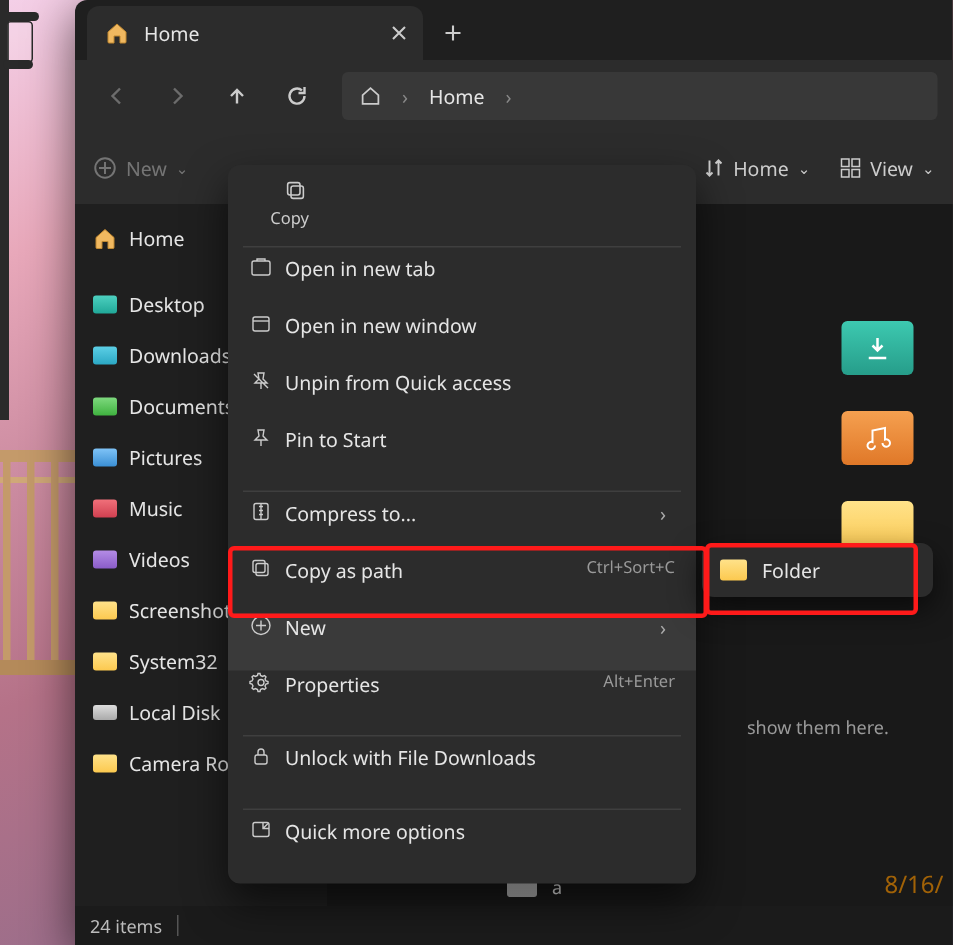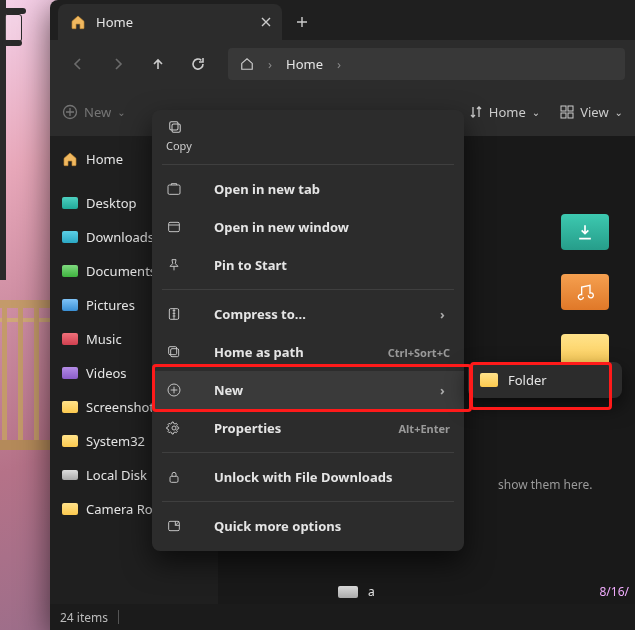--- a/index.html
+++ b/index.html
@@ -46,33 +46,33 @@
 .disk{width:16px;height:10px;background:linear-gradient(#ddd,#aaa);border-radius:2px;position:relative;flex-shrink:0;}
 .content{flex:1;position:relative;background:#191919;}
 .fav{position:absolute;display:flex;flex-direction:column;align-items:center;gap:4px;width:56px;}
 .fav .big{width:48px;height:36px;border-radius:4px;display:flex;align-items:center;justify-content:center;}
 .fav .big svg{width:20px;height:20px;}
 .bf-teal{background:linear-gradient(#3dc9b0,#269d8a);}
 .bf-orange{background:linear-gradient(#f5a050,#e07828);}
 .bf-yellow{background:linear-gradient(#ffe28a,#fcc94f);}
 .hint{position:absolute;left:280px;top:340px;color:#9a9a9a;font-size:12px;}
 .drive{position:absolute;left:120px;bottom:4px;display:flex;align-items:center;gap:10px;font-size:12px;}
-.date{position:absolute;right:6px;bottom:4px;font-size:12px;color:#f0abfc;}
+.date{position:absolute;right:6px;bottom:4px;font-size:16px;color:#a16207;}
 .status{position:absolute;left:0;right:0;bottom:0;height:26px;background:#1b1b1b;display:flex;align-items:center;padding:0 10px;font-size:12px;color:#bbb;gap:10px;}
 .vdiv{width:1px;height:14px;background:#555;}
 .ctx{position:absolute;left:152px;top:110px;width:312px;background:#2c2c2c;border-radius:8px;box-shadow:0 12px 28px rgba(0,0,0,.6);padding:6px 0;z-index:40;}
-.ctx .row{height:38px;display:flex;align-items:center;padding:0 14px;gap:32px;position:relative;font-weight:bold;}
+.ctx .row{height:38px;display:flex;padding:0 14px;gap:8px;position:relative;}
 .ctx .row.hov{background:#3a3a3a;}
 .ctx .row .lbl{flex:1;}
 .ctx .row .sc{color:#9a9a9a;font-size:11px;}
 .ctx .sep{height:1px;background:#3f3f3f;margin:5px 10px;}
 .ctx .ic{width:16px;height:16px;display:flex;align-items:center;justify-content:center;flex-shrink:0;}
 .ctx .ic svg{width:16px;height:16px;stroke:#ccc;fill:none;stroke-width:1.4;}
 .ctx .chev{width:10px;color:#aaa;}
-.ctxtop{display:flex;flex-direction:column;align-items:flex-start;gap:2px;padding:2px 0 6px 14px;width:40px;}
+.ctxtop{display:flex;flex-direction:column;align-items:flex-end;gap:2px;padding:2px 0 6px 14px;width:40px;}
 .ctxtop svg{width:18px;height:18px;stroke:#ccc;fill:none;stroke-width:1.4;}
 .ctxtop .cap{font-size:11px;color:#ccc;}
 .flyout{position:absolute;left:468px;top:362px;width:130px;height:36px;background:#2c2c2c;border-radius:8px;box-shadow:0 8px 20px rgba(0,0,0,.6);display:flex;align-items:center;gap:10px;padding:0 12px;z-index:50;}
 .flyout .fic{width:18px;height:14px;border-radius:2px;}
 .hl{position:absolute;border:3px solid #ff1a1a;border-radius:4px;z-index:60;pointer-events:none;}
 .hl1{left:152px;top:364px;width:314px;height:42px;}
 .hl2{left:470px;top:362px;width:136px;height:42px;}
 svg{display:block;}
 </style>
 </head>
@@ -289,20 +289,28 @@
         <svg viewBox="0 0 24 24">
           <rect x="4" y="5" width="16" height="14" rx="2"></rect>
           <path d="M4 9h16"></path>
         </svg>
       </span>
       <span class="lbl">Open in new window</span>
     </div>
  <div class="row">
       <span class="ic">
         <svg viewBox="0 0 24 24">
+          <path d="M9 4h6l-1 6 4 4H6l4-4zM12 14v6M5 5l14 14"></path>
+        </svg>
+      </span>
+      <span class="lbl">Unpin from Quick access</span>
+    </div>
+ <div class="row">
+      <span class="ic">
+        <svg viewBox="0 0 24 24">
           <path d="M9 4h6l-1 6 4 4H6l4-4zM12 14v6"></path>
         </svg>
       </span>
       <span class="lbl">Pin to Start</span>
     </div>
  <div class="sep"></div>
  <div class="row">
       <span class="ic">
         <svg viewBox="0 0 24 24">
           <rect x="5" y="4" width="14" height="16" rx="2"></rect>
@@ -312,21 +320,21 @@
       <span class="lbl">Compress to...</span>
       <span class="chev">›</span>
     </div>
  <div class="row">
       <span class="ic">
         <svg viewBox="0 0 24 24">
           <rect x="7" y="7" width="12" height="12" rx="2"></rect>
           <rect x="4" y="4" width="12" height="12" rx="2"></rect>
         </svg>
       </span>
-      <span class="lbl">Home as path</span>
+      <span class="lbl">Copy as path</span>
       <span class="sc">Ctrl+Sort+C</span>
     </div>
  <div class="row hov">
       <span class="ic">
         <svg viewBox="0 0 24 24">
           <circle cx="12" cy="12" r="9"></circle>
           <path d="M12 7v10M7 12h10"></path>
         </svg>
       </span>
       <span class="lbl">New</span>

